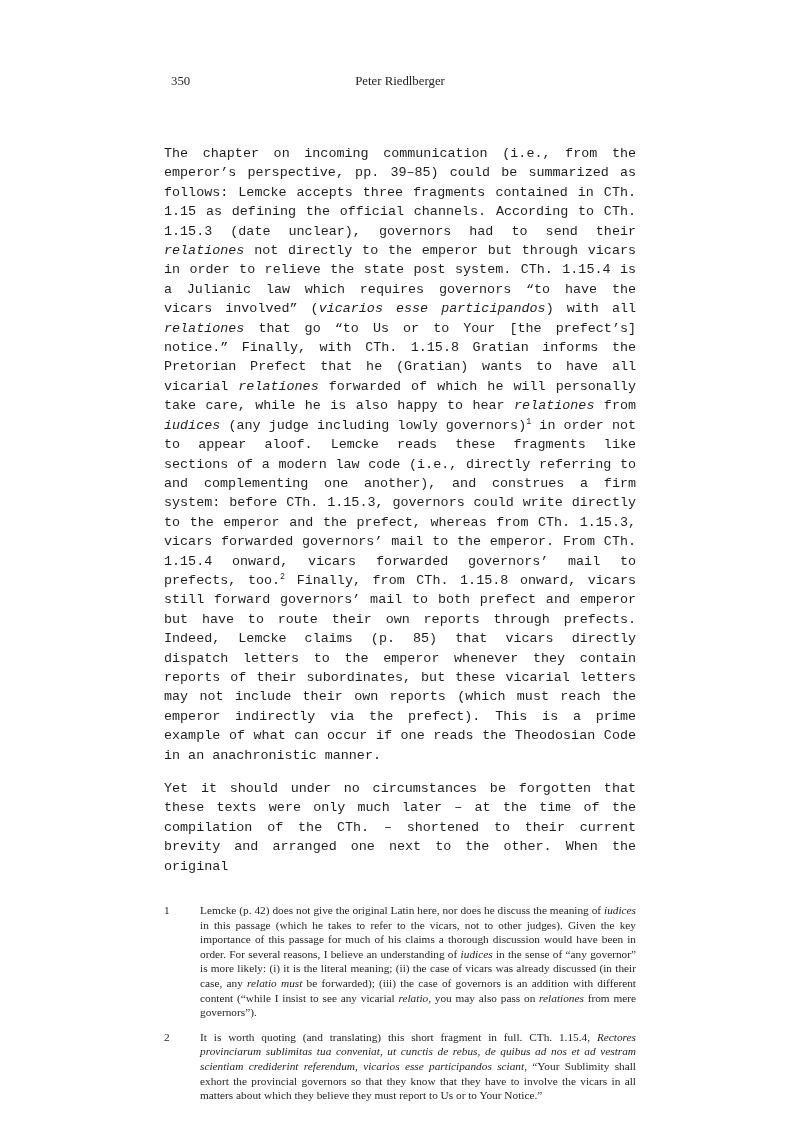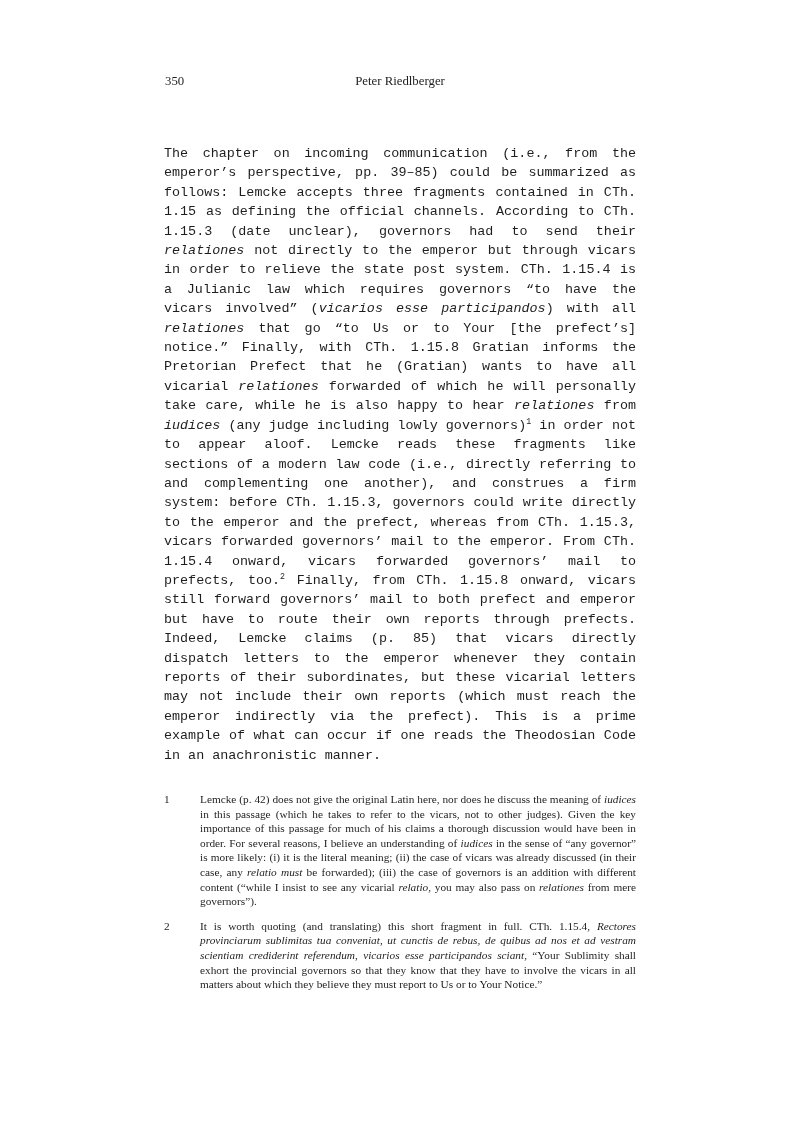--- a/index.html
+++ b/index.html
@@ -24,21 +24,21 @@
     width: 472px;
   }
   .running-head {
     position: relative;
     height: 17px;
     font-size: 12.8px;
     line-height: 17px;
   }
   .page-number {
     position: absolute;
-    left: 1px;
+    left: 7px;
     top: 0;
   }
   .head-title {
     display: block;
     text-align: center;
     width: 100%;
   }
   .body-text {
     margin-top: 54px;
     font-family: Liberation Mono, monospace;
@@ -87,20 +87,21 @@
 <div class="sheet">
   <div class="column">
 
     <header class="running-head">
       <span class="head-title">Peter Riedlberger</span>
       <span class="page-number">350</span>
     </header>
 
     <main class="body-text">
       <p>The chapter on incoming communication (i.e., from the emperor’s perspective, pp. 39–85) could be summarized as follows: Lemcke accepts three fragments contained in CTh. 1.15 as defining the official channels. According to CTh. 1.15.3 (date unclear), governors had to send their <i>relationes</i> not directly to the emperor but through vicars in order to relieve the state post system. CTh. 1.15.4 is a Julianic law which requires governors “to have the vicars involved” (<i>vicarios esse participandos</i>) with all <i>relationes</i> that go “to Us or to Your [the prefect’s] notice.” Finally, with CTh. 1.15.8 Gratian informs the Pretorian Prefect that he (Gratian) wants to have all vicarial <i>relationes</i> forwarded of which he will personally take care, while he is also happy to hear <i>relationes</i> from <i>iudices</i> (any judge including lowly governors)<sup>1</sup> in order not to appear aloof. Lemcke reads these fragments like sections of a modern law code (i.e., directly referring to and complementing one another), and construes a firm system: before CTh. 1.15.3, governors could write directly to the emperor and the prefect, whereas from CTh. 1.15.3, vicars forwarded governors’ mail to the emperor. From CTh. 1.15.4 onward, vicars forwarded governors’ mail to prefects, too.<sup>2</sup> Finally, from CTh. 1.15.8 onward, vicars still forward governors’ mail to both prefect and emperor but have to route their own reports through prefects. Indeed, Lemcke claims (p. 85) that vicars directly dispatch letters to the emperor whenever they contain reports of their subordinates, but these vicarial letters may not include their own reports (which must reach the emperor indirectly via the prefect). This is a prime example of what can occur if one reads the Theodosian Code in an anachronistic manner.</p>
+      <p class="force-justify">Yet it should under no circumstances be forgotten that these texts were only much later – at the time of the compilation of the CTh. – shortened to their current brevity and arranged one next to the other. When the original</p>
     </main>
 
     <section class="footnotes">
       <div class="footnote">
         <span class="fn-marker">1</span>
         <span class="fn-text">Lemcke (p. 42) does not give the original Latin here, nor does he discuss the meaning of <i>iudices</i> in this passage (which he takes to refer to the vicars, not to other judges). Given the key importance of this passage for much of his claims a thorough discussion would have been in order. For several reasons, I believe an understanding of <i>iudices</i> in the sense of “any governor” is more likely: (i) it is the literal meaning; (ii) the case of vicars was already discussed (in their case, any <i>relatio must</i> be forwarded); (iii) the case of governors is an addition with different content (“while I insist to see any vicarial <i>relatio</i>, you may also pass on <i>relationes</i> from mere governors”).</span>
       </div>
       <div class="footnote">
         <span class="fn-marker">2</span>
         <span class="fn-text">It is worth quoting (and translating) this short fragment in full. CTh. 1.15.4, <i>Rectores provinciarum sublimitas tua conveniat, ut cunctis de rebus, de quibus ad nos et ad vestram scientiam crediderint referendum, vicarios esse participandos sciant</i>, “Your Sublimity shall exhort the provincial governors so that they know that they have to involve the vicars in all matters about which they believe they must report to Us or to Your Notice.”</span>

